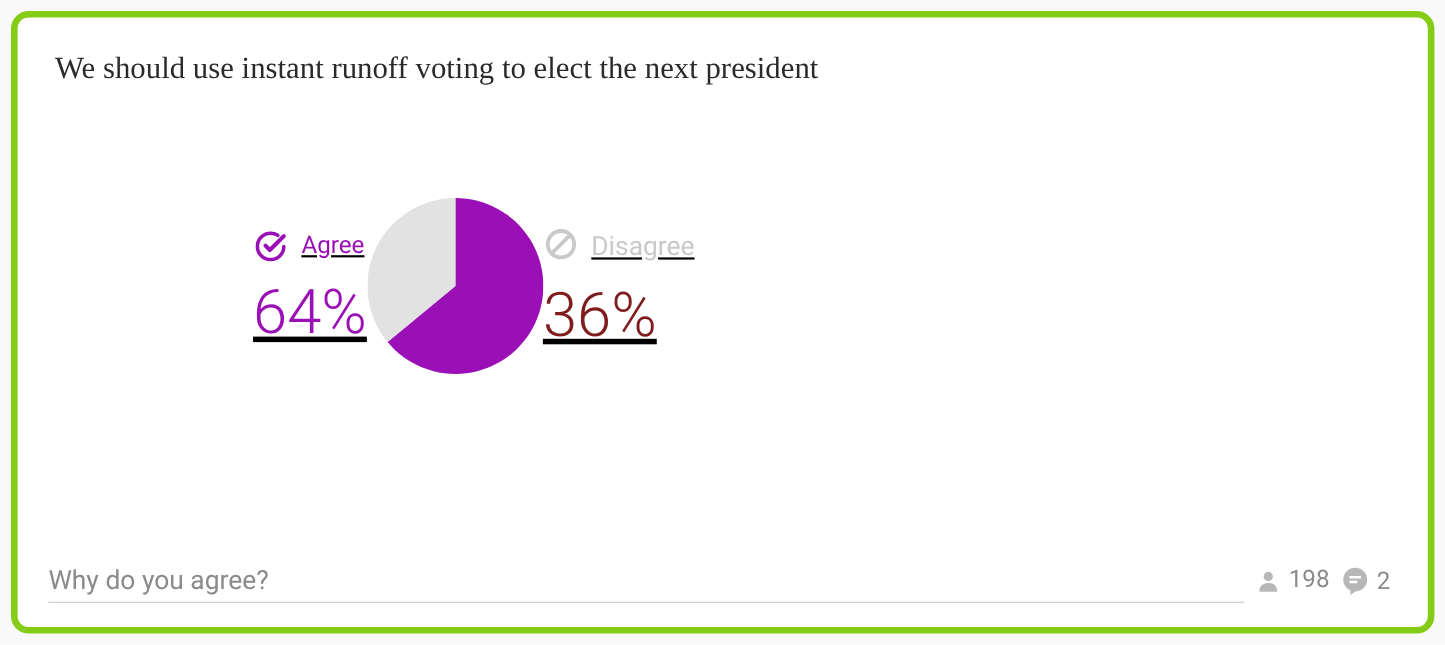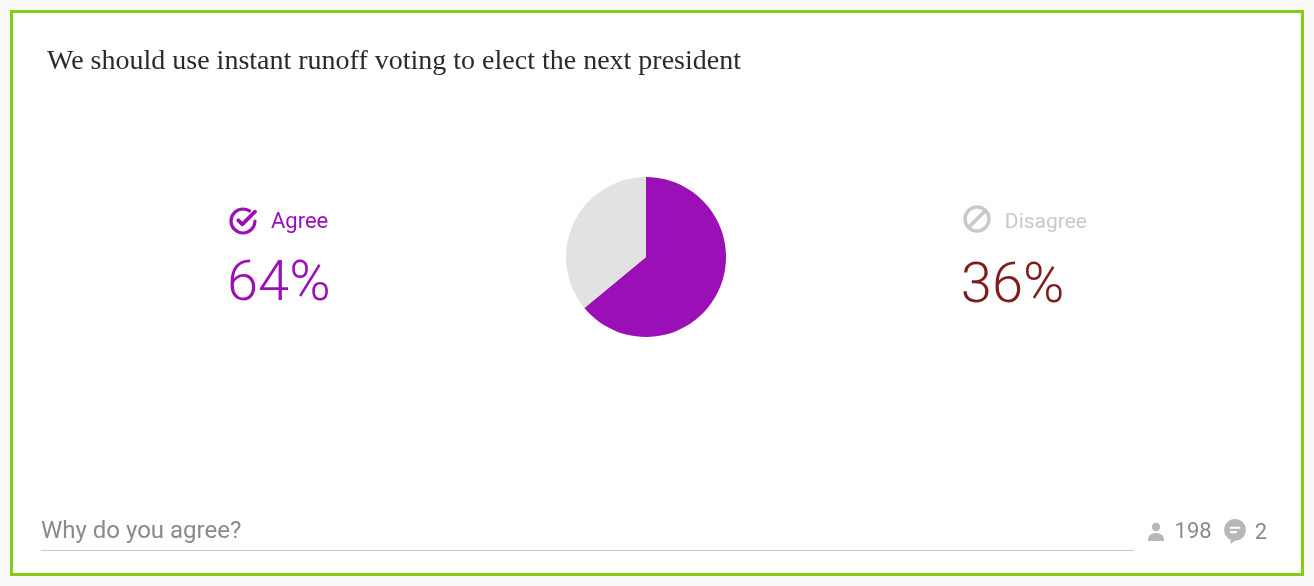--- a/index.html
+++ b/index.html
@@ -5,40 +5,41 @@
     * { box-sizing: border-box; margin: 0; padding: 0; }
     body {
       background: #f9f9f9;
       font-family: -apple-system, BlinkMacSystemFont, "Segoe UI", Roboto, Helvetica, Arial, sans-serif;
       width: 1314px;
       height: 586px;
       padding: 10px;
     }
     .card {
       background: #fff;
-      border: 3px solid #84cc16;
-      border-radius: 0;
+      border: 6px solid #84cc16;
+      border-radius: 16px;
       width: 100%;
       height: 100%;
       position: relative;
       padding: 30px 34px 20px 34px;
     }
     .title {
       font-family: Georgia, "Times New Roman", serif;
       font-size: 28px;
       color: #2a2a2a;
       font-weight: 400;
       line-height: 1.2;
     }
     .results {
       display: flex;
-      justify-content: space-between;
+      justify-content: flex-start;
       align-items: center;
       margin-top: 100px;
       padding: 0 180px;
+      text-decoration: underline;
     }
     .option {
       display: flex;
       flex-direction: column;
       gap: 16px;
     }
     .option-header {
       display: flex;
       align-items: center;
       gap: 12px;
@@ -50,21 +51,21 @@
       font-weight: 400;
     }
     .option.agree .percent {
       color: #9b0fb7;
       font-size: 56px;
       font-weight: 300;
       line-height: 1;
     }
     .option.disagree .option-label {
       color: #c9c9c9;
-      font-size: 21px;
+      font-size: 24px;
       font-weight: 400;
     }
     .option.disagree .percent {
       color: #7f1d1d;
       font-size: 56px;
       font-weight: 300;
       line-height: 1;
     }
     .pie {
       width: 160px;

